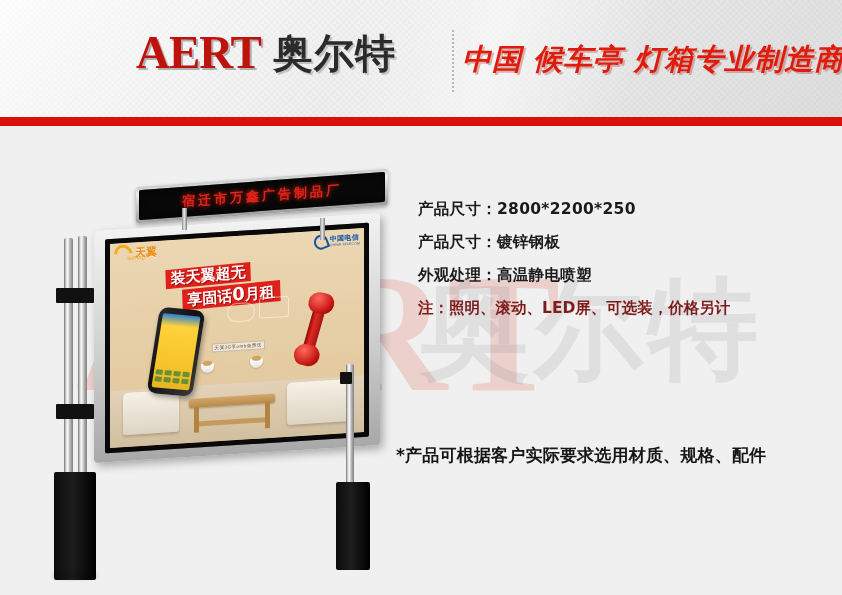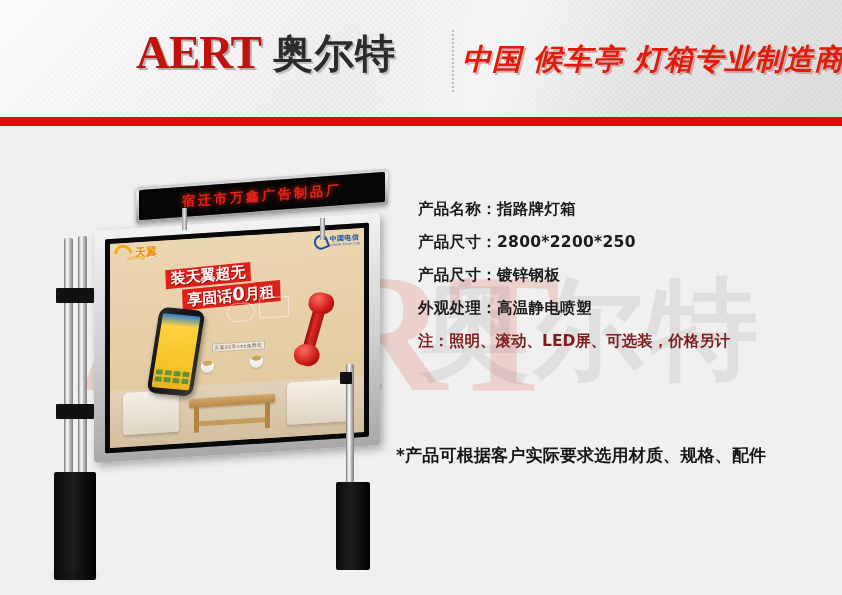--- a/index.html
+++ b/index.html
@@ -398,23 +398,20 @@
     <div class="band b2"></div>
     <div class="band b3"></div>
 
     <div class="base left"></div>
     <div class="base right"></div>
     <div class="base-shadow"></div>
   </div>
 
   <div class="specs">
     <div class="spec-row">
-      <span>产品名称：</span><span class="v">指路牌灯箱</span>
-    </div>
-    <div class="spec-row">
       <span>产品尺寸：</span><span class="v">2800*2200*250</span>
     </div>
     <div class="spec-row">
       <span>产品尺寸：</span><span class="v">镀锌钢板</span>
     </div>
     <div class="spec-row">
       <span>外观处理：</span><span class="v">高温静电喷塑</span>
     </div>
     <div class="note-row">注：照明、滚动、LED屏、可选装，价格另计</div>
   </div>

